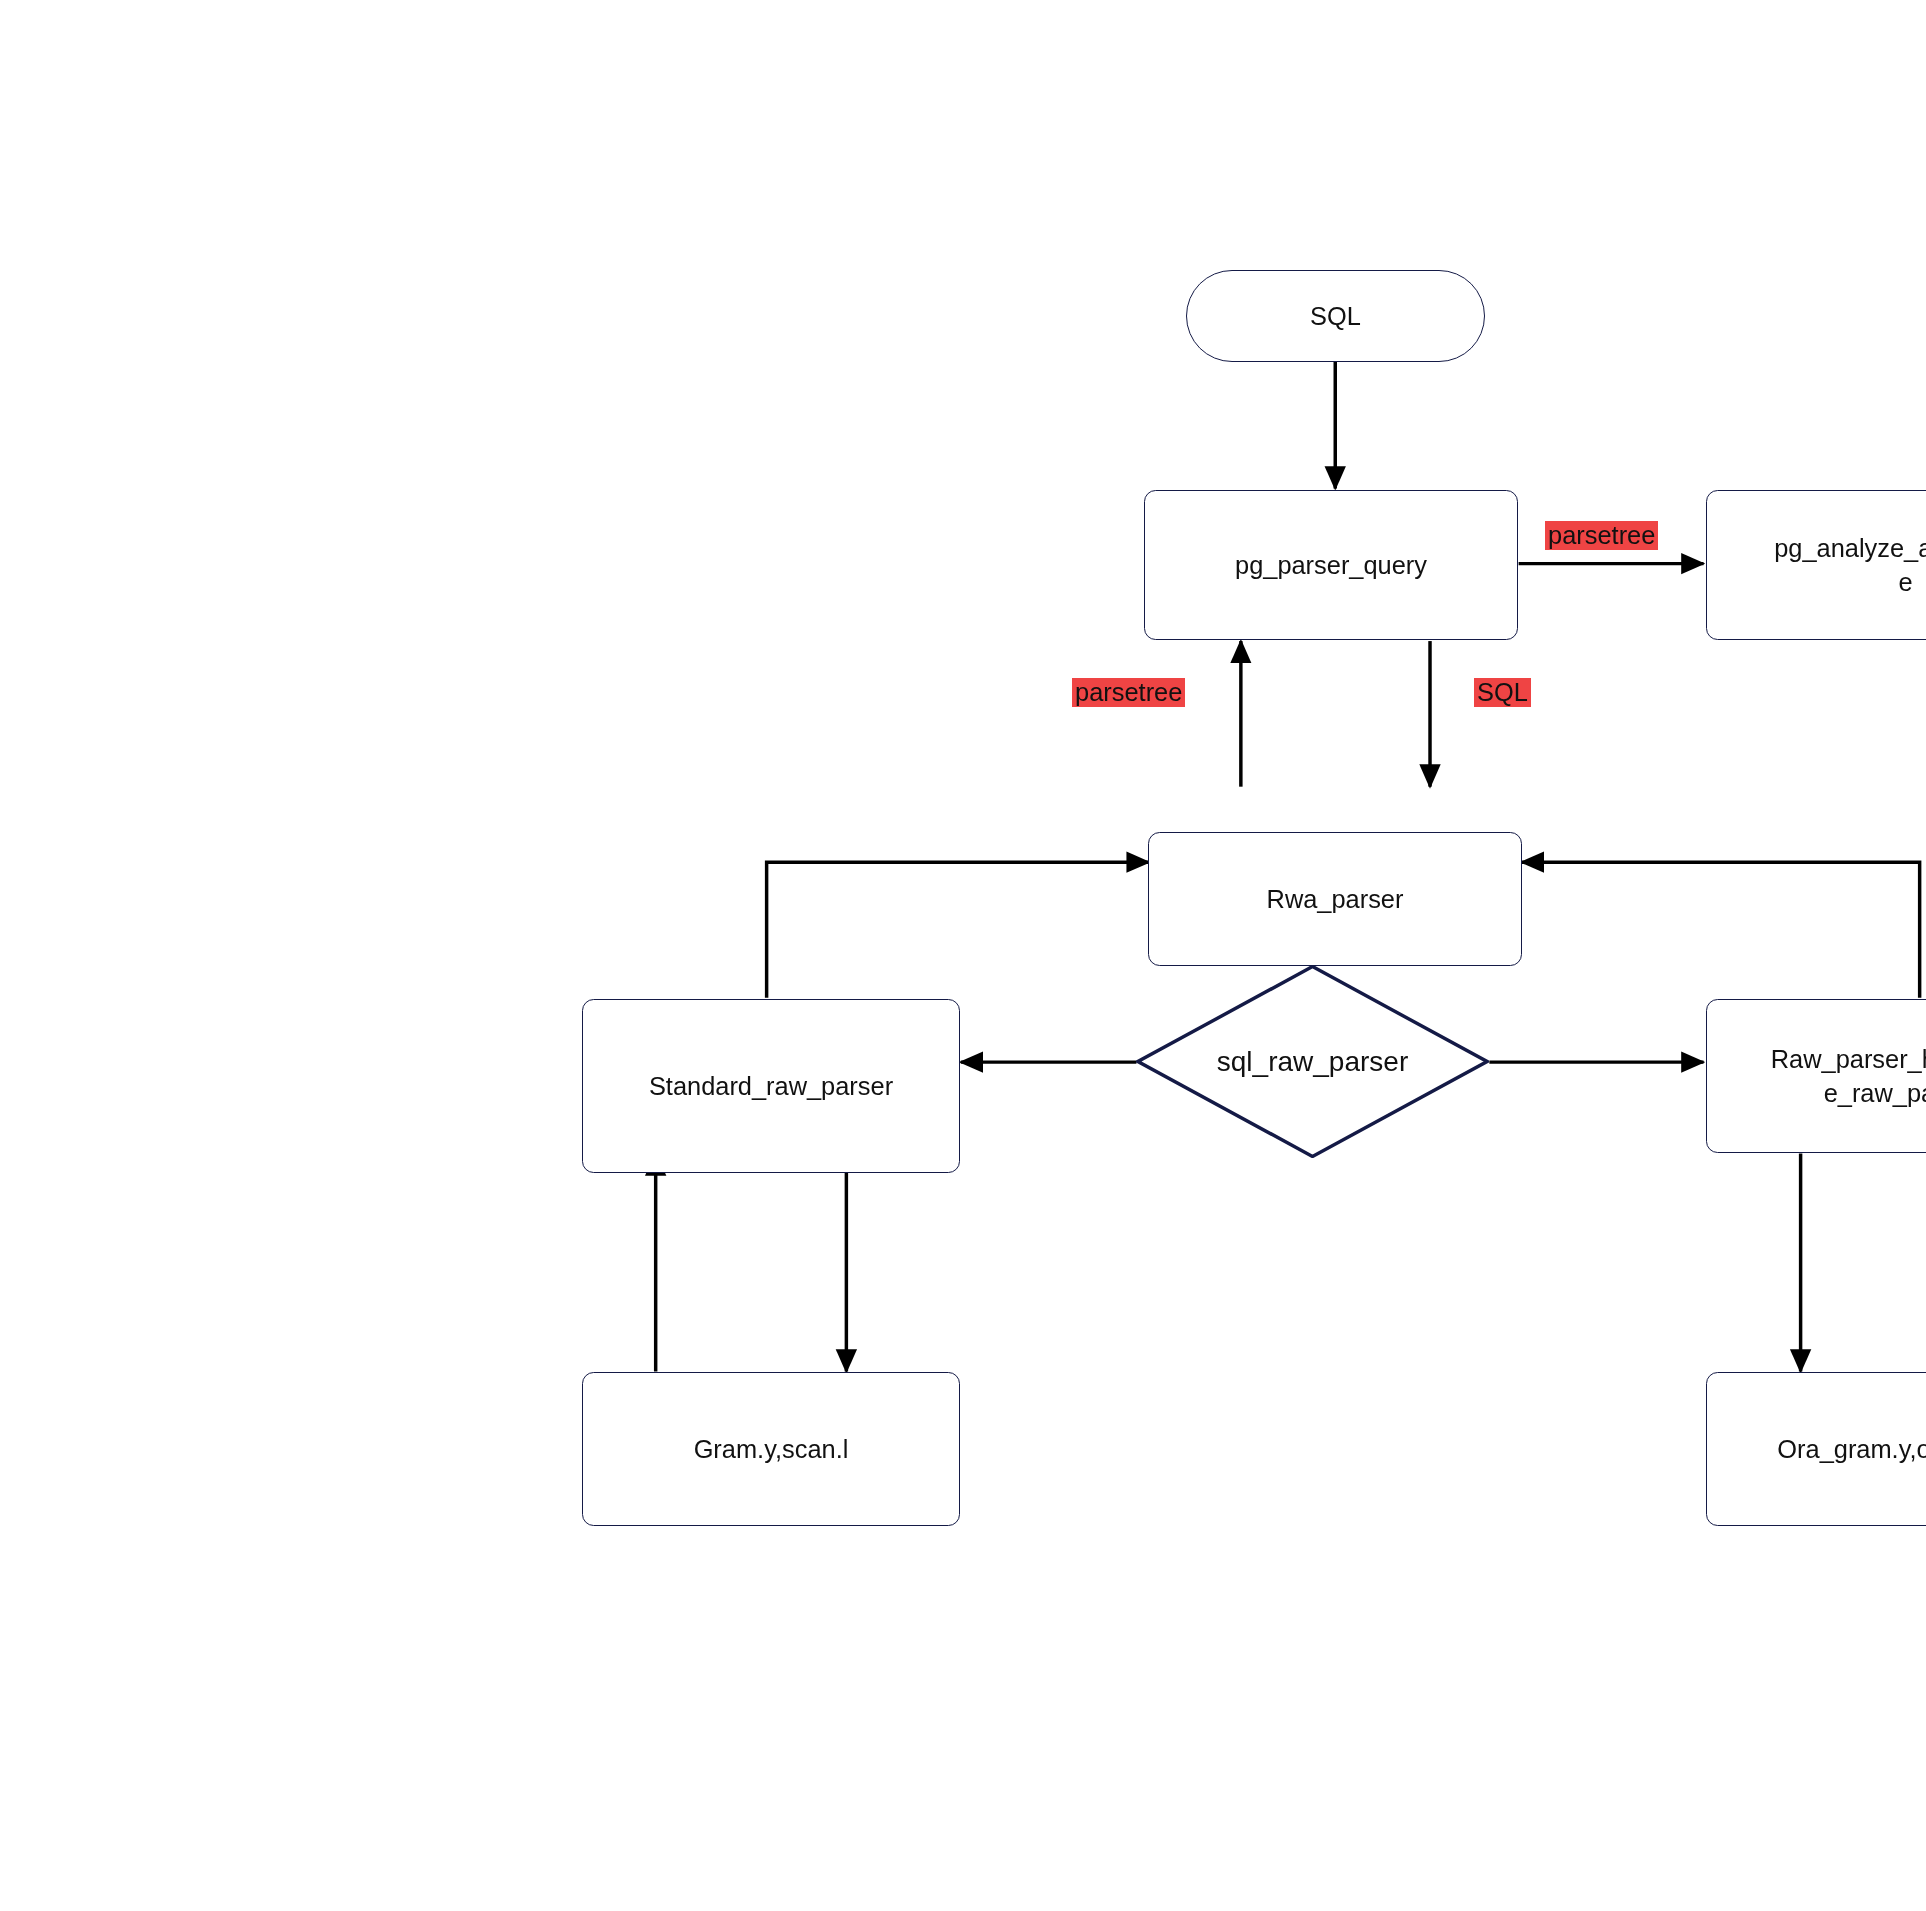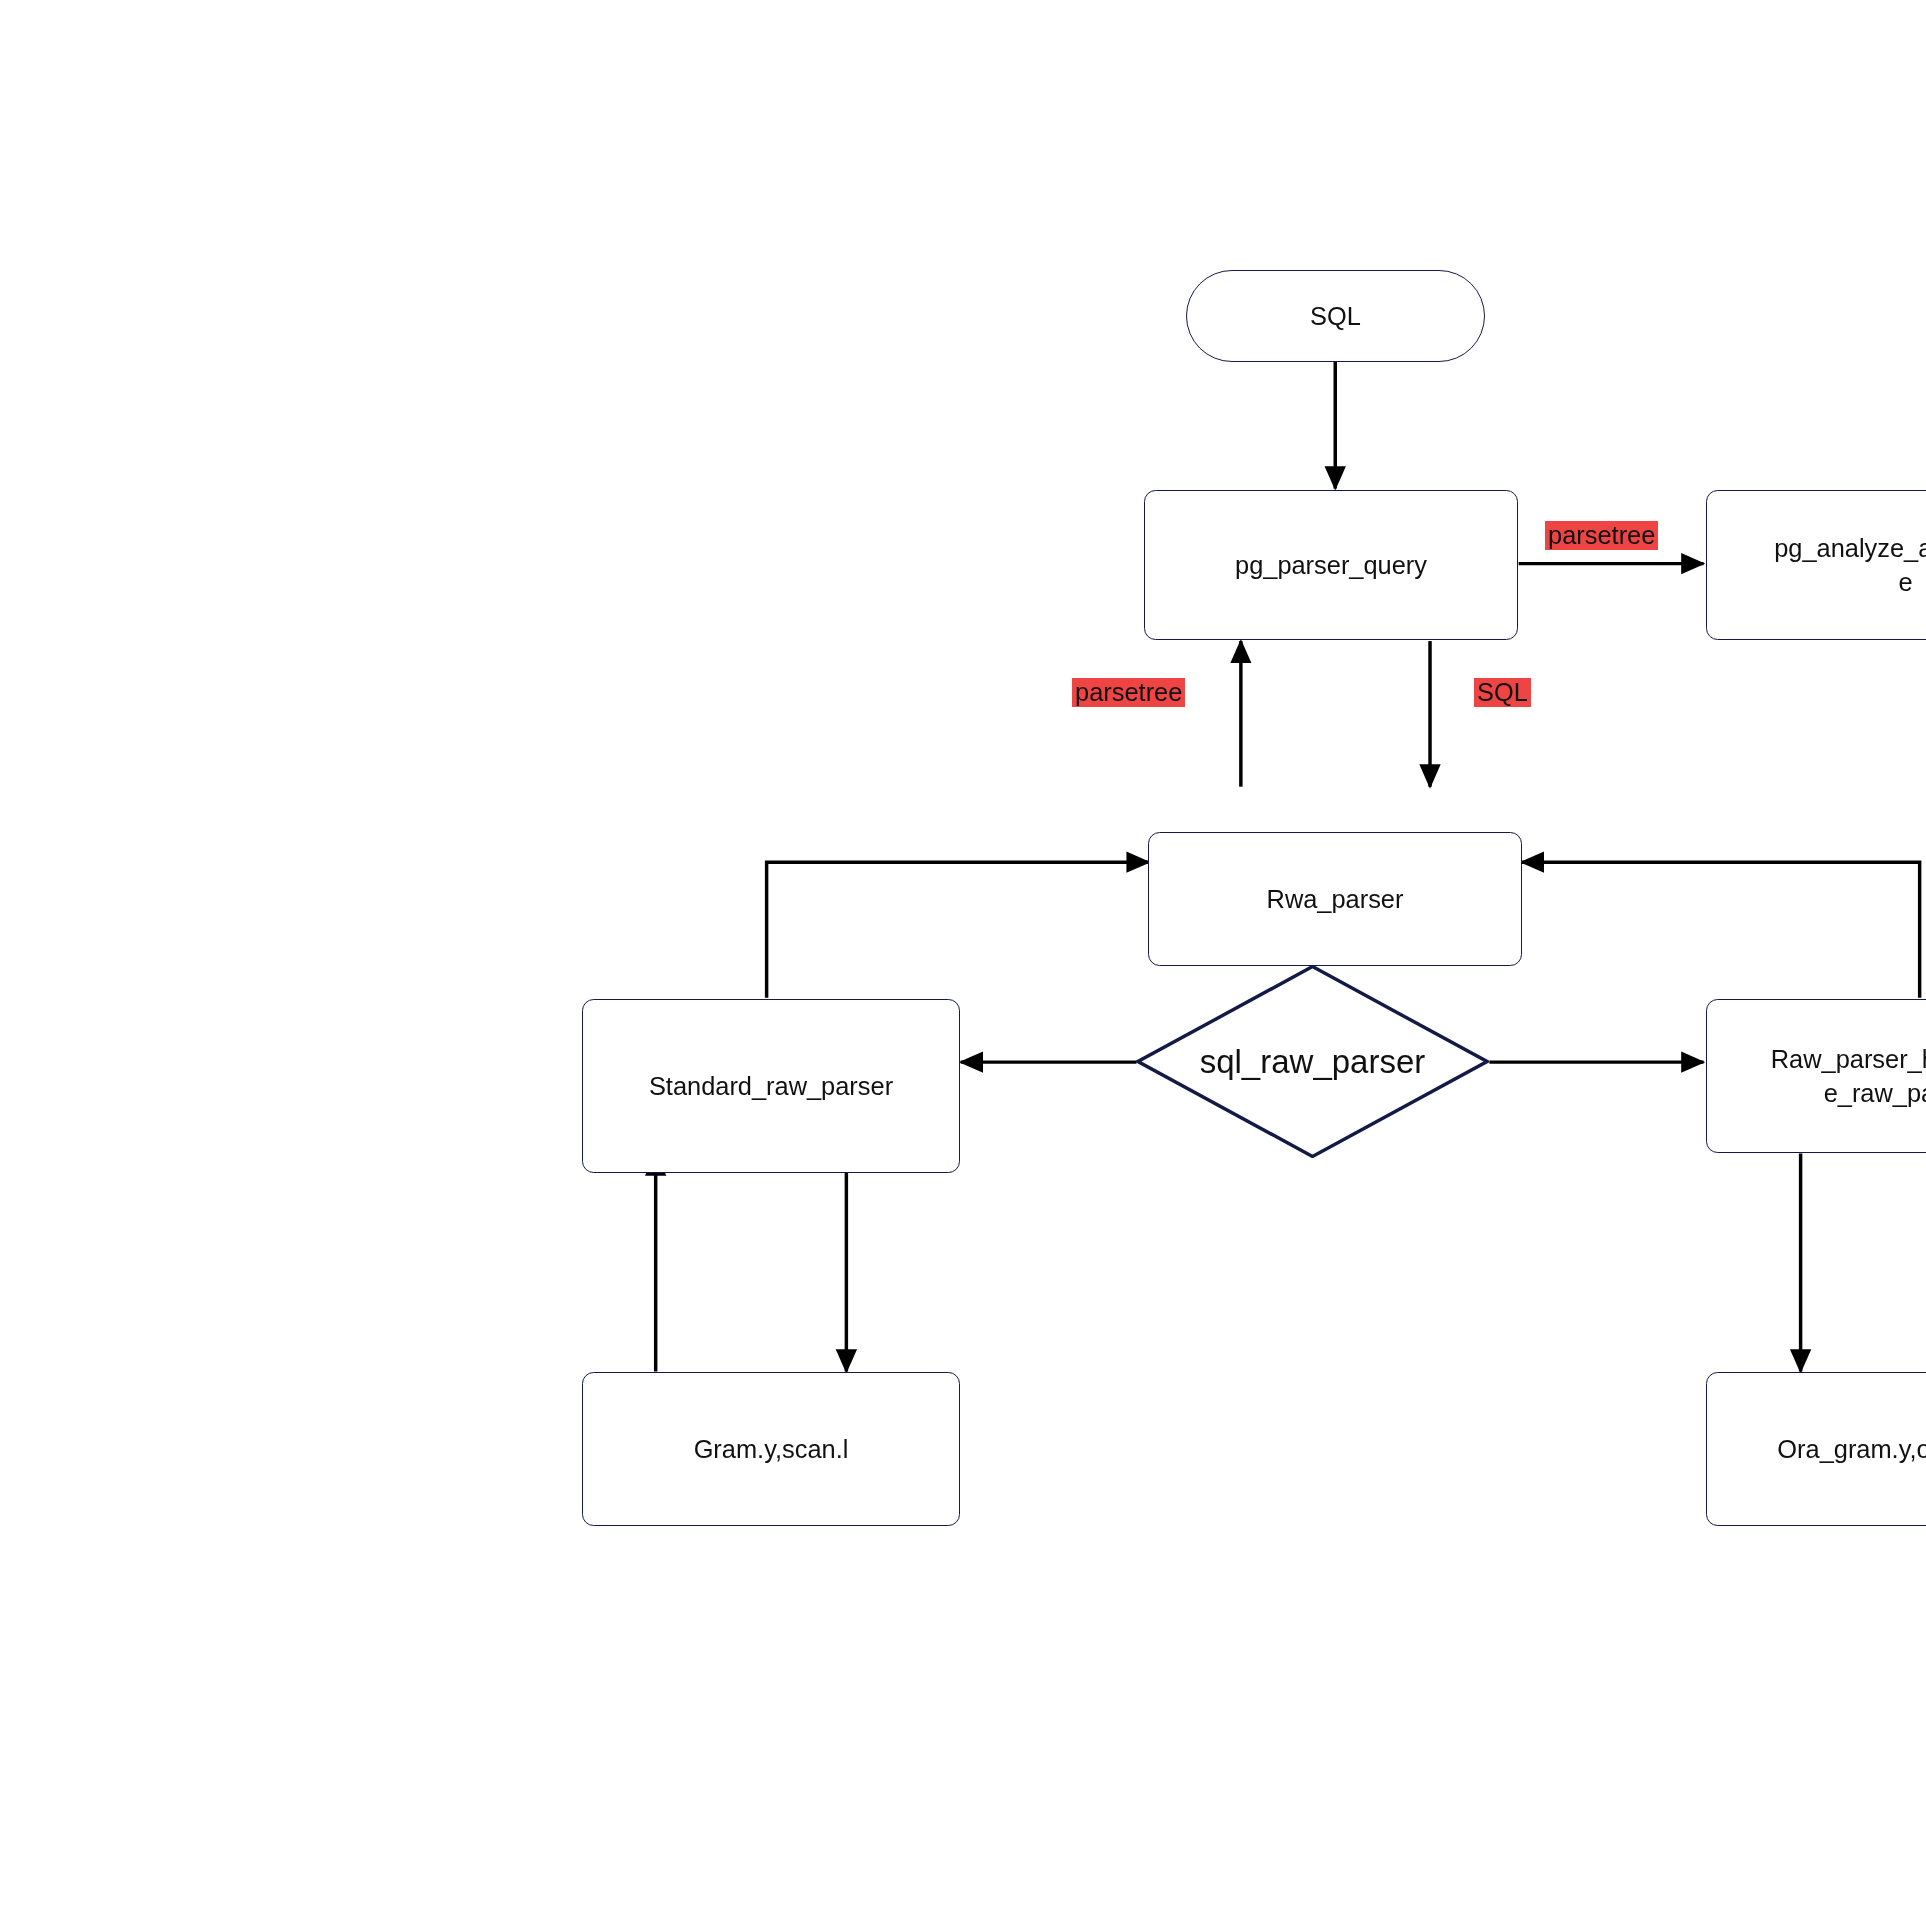--- a/index.html
+++ b/index.html
@@ -55,21 +55,21 @@
   .diamond-text {
     position: absolute;
     left: 0;
     top: 0;
     width: 100%;
     height: 100%;
     display: flex;
     align-items: center;
     justify-content: center;
     font-family: "Liberation Sans", sans-serif;
-    font-size: 33px;
+    font-size: 28px;
     color: #111111;
     text-align: center;
   }
   .edge-label {
     position: absolute;
     font-family: "Liberation Sans", sans-serif;
     font-size: 25.4px;
     color: #111111;
     background: #ef4444;
     white-space: nowrap;

